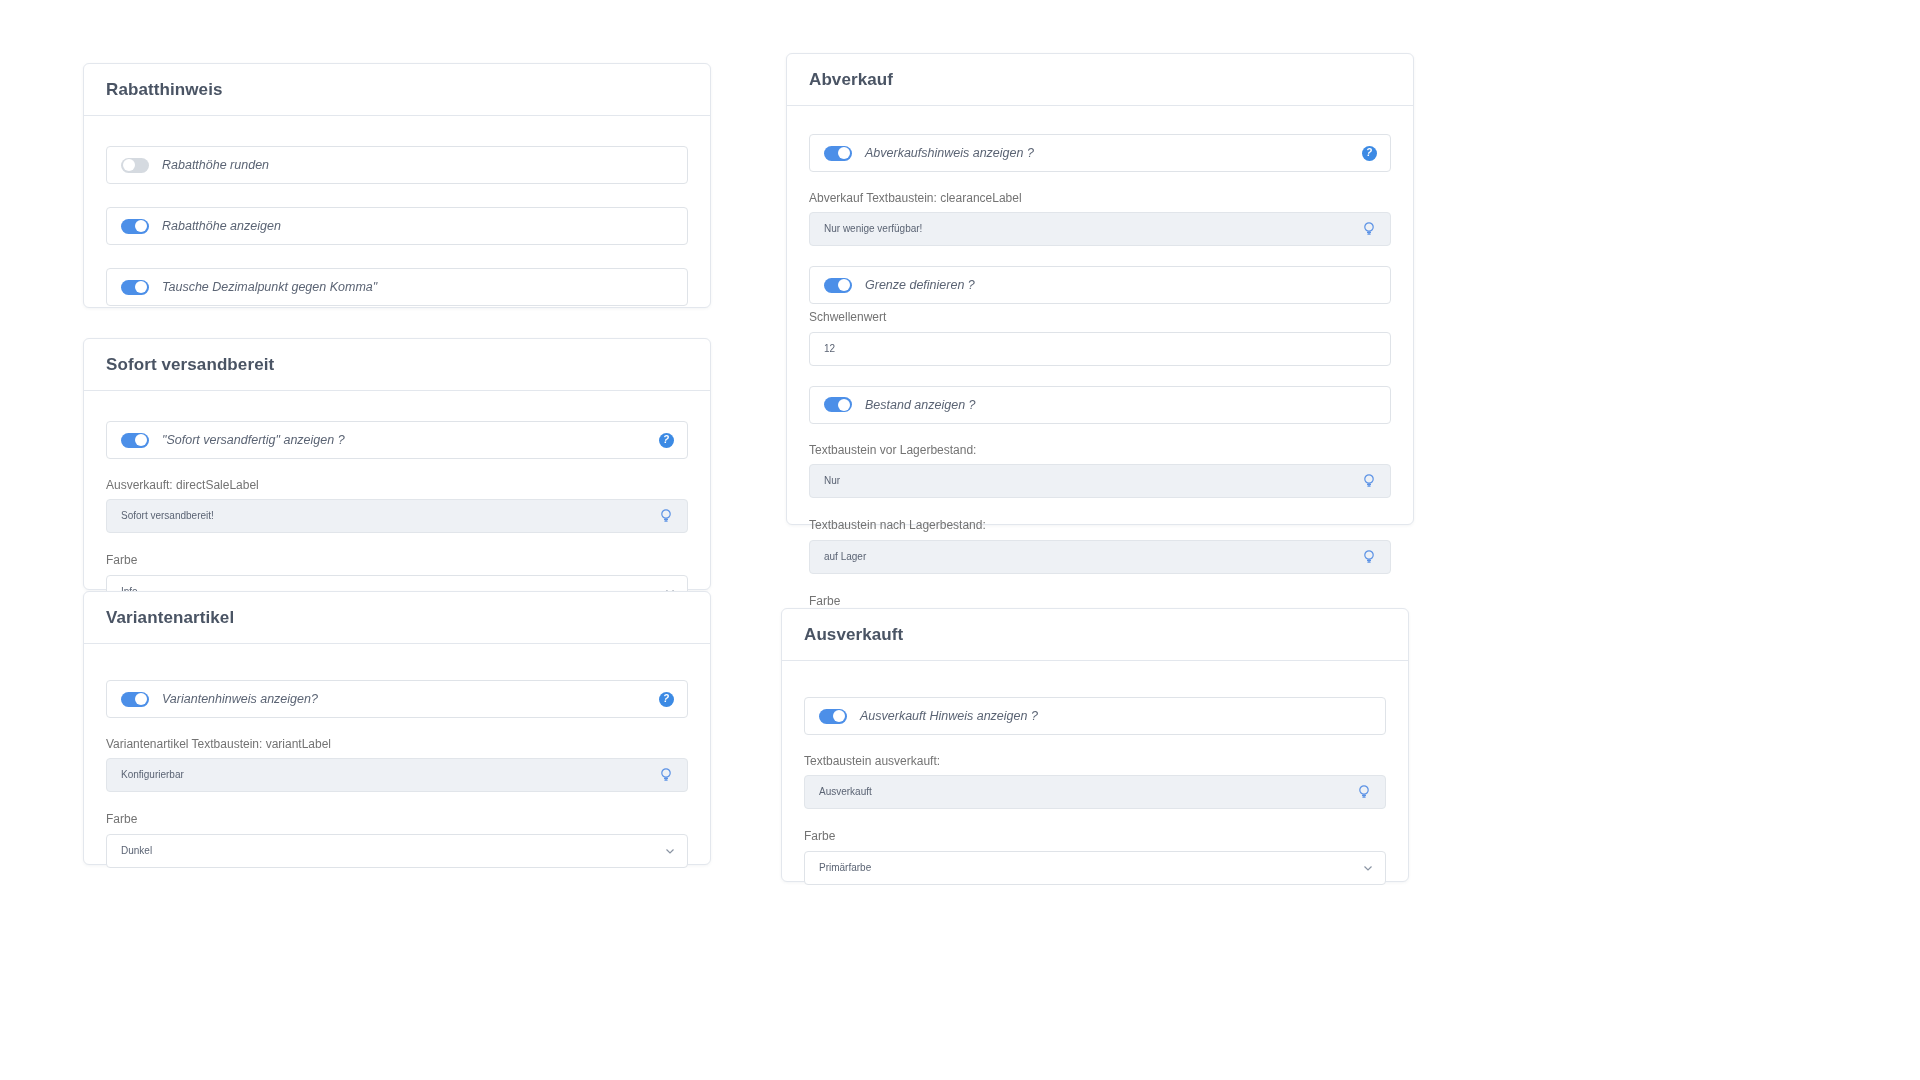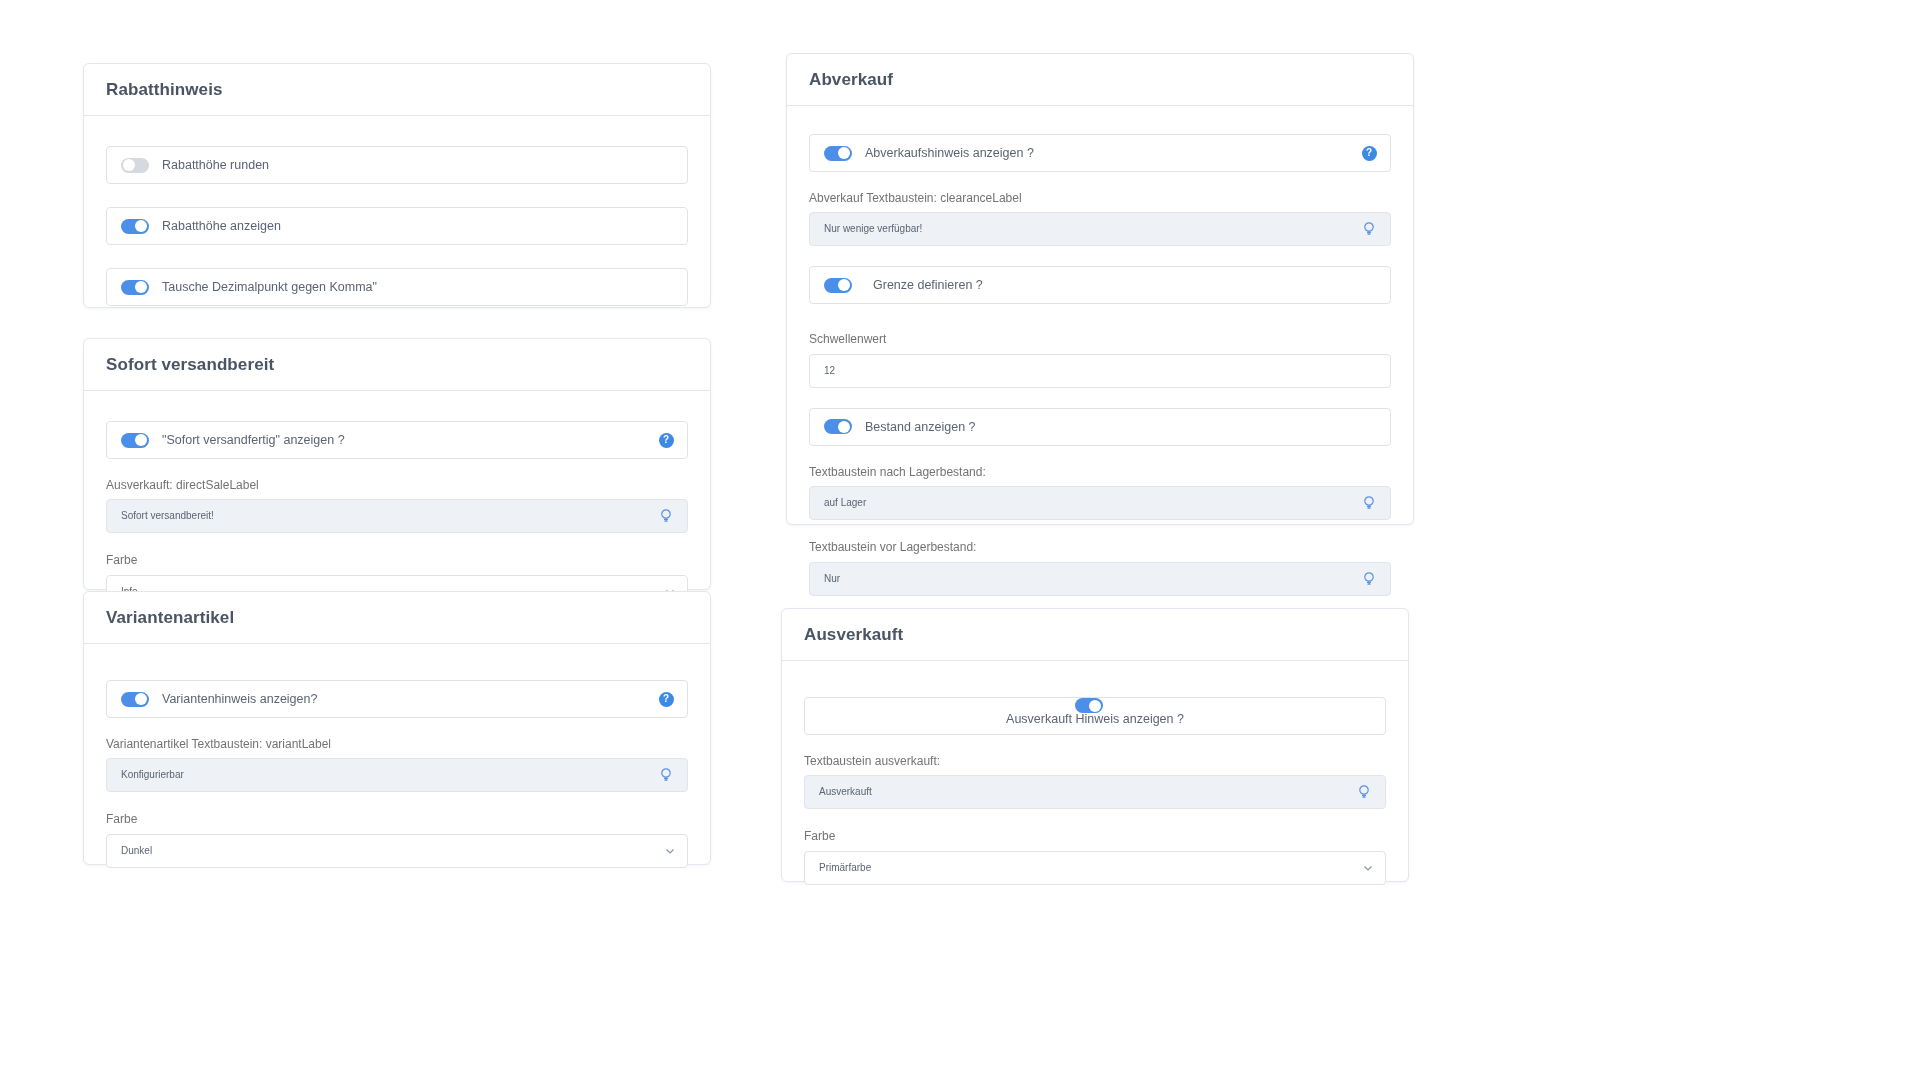--- a/index.html
+++ b/index.html
@@ -54,20 +54,21 @@
     position: relative;
     display: flex;
     align-items: center;
     height: 38px;
     border: 1px solid #dfe3e8;
     border-radius: 4px;
     background: #ffffff;
     padding: 0 14px;
     box-sizing: border-box;
     margin-bottom: 22px;
+    font-style: italic;
   }
   .switch {
     width: 28px;
     height: 15px;
     border-radius: 8px;
     position: relative;
     flex: 0 0 auto;
     margin-right: 13px;
   }
   .switch.on  { background: #4c8fe8; }
@@ -300,21 +301,21 @@
           <span class="input-value">Nur wenige verfügbar!</span>
           <span class="row-icon">
             <svg class="bulb-icon" viewBox="0 0 14 16" fill="none" stroke="#5b92e5" stroke-width="1.2">
               <circle cx="7" cy="6" r="4.2"></circle>
               <path d="M5 11.4h4M5.4 13.2h3.2M7 10.2v3.2"></path>
             </svg>
           </span>
         </div>
       </div>
 
-      <div class="switch-row" style="margin-bottom:28px;gap:8px;">
+      <div class="switch-row" style="margin-bottom:6px;">
         <span class="switch on">
             <span class="knob"></span>
           </span>
         <span class="switch-label">Grenze definieren ?</span>
       </div>
 
       <div class="field" style="margin-bottom:20px;">
         <span class="field-label">Schwellenwert</span>
         <div class="input-wrap">
           <span class="input-value">12</span>
@@ -322,36 +323,36 @@
       </div>
 
       <div class="switch-row" style="margin-bottom:19px;">
         <span class="switch on">
             <span class="knob"></span>
           </span>
         <span class="switch-label">Bestand anzeigen ?</span>
       </div>
 
       <div class="field" style="margin-bottom:20px;">
+        <span class="field-label">Textbaustein vor Lagerbestand:</span>
+        <div class="input-wrap readonly">
+          <span class="input-value">Nur</span>
+          <span class="row-icon">
+            <svg class="bulb-icon" viewBox="0 0 14 16" fill="none" stroke="#5b92e5" stroke-width="1.2">
+              <circle cx="7" cy="6" r="4.2"></circle>
+              <path d="M5 11.4h4M5.4 13.2h3.2M7 10.2v3.2"></path>
+            </svg>
+          </span>
+        </div>
+      </div>
+
+      <div class="field" style="margin-bottom:20px;">
         <span class="field-label">Textbaustein nach Lagerbestand:</span>
         <div class="input-wrap readonly">
           <span class="input-value">auf Lager</span>
-          <span class="row-icon">
-            <svg class="bulb-icon" viewBox="0 0 14 16" fill="none" stroke="#5b92e5" stroke-width="1.2">
-              <circle cx="7" cy="6" r="4.2"></circle>
-              <path d="M5 11.4h4M5.4 13.2h3.2M7 10.2v3.2"></path>
-            </svg>
-          </span>
-        </div>
-      </div>
-
-      <div class="field" style="margin-bottom:20px;">
-        <span class="field-label">Textbaustein vor Lagerbestand:</span>
-        <div class="input-wrap readonly">
-          <span class="input-value">Nur</span>
           <span class="row-icon">
             <svg class="bulb-icon" viewBox="0 0 14 16" fill="none" stroke="#5b92e5" stroke-width="1.2">
               <circle cx="7" cy="6" r="4.2"></circle>
               <path d="M5 11.4h4M5.4 13.2h3.2M7 10.2v3.2"></path>
             </svg>
           </span>
         </div>
       </div>
 
       <div class="field" style="margin-bottom:0;">
@@ -366,21 +367,21 @@
 
     </div>
   </div>
 
   <div class="card" style="left:781px; top:608px; width:628px; height:274px; z-index:2;">
     <div class="card-header">
       <span class="card-title">Ausverkauft</span>
     </div>
     <div class="card-body" style="padding-top:36px;">
 
-      <div class="switch-row" style="margin-bottom:19px;flex-direction:column;">
+      <div class="switch-row" style="margin-bottom:19px;">
         <span class="switch on">
             <span class="knob"></span>
           </span>
         <span class="switch-label">Ausverkauft Hinweis anzeigen ?</span>
       </div>
 
       <div class="field" style="margin-bottom:20px;">
         <span class="field-label">Textbaustein ausverkauft:</span>
         <div class="input-wrap readonly">
           <span class="input-value">Ausverkauft</span>

